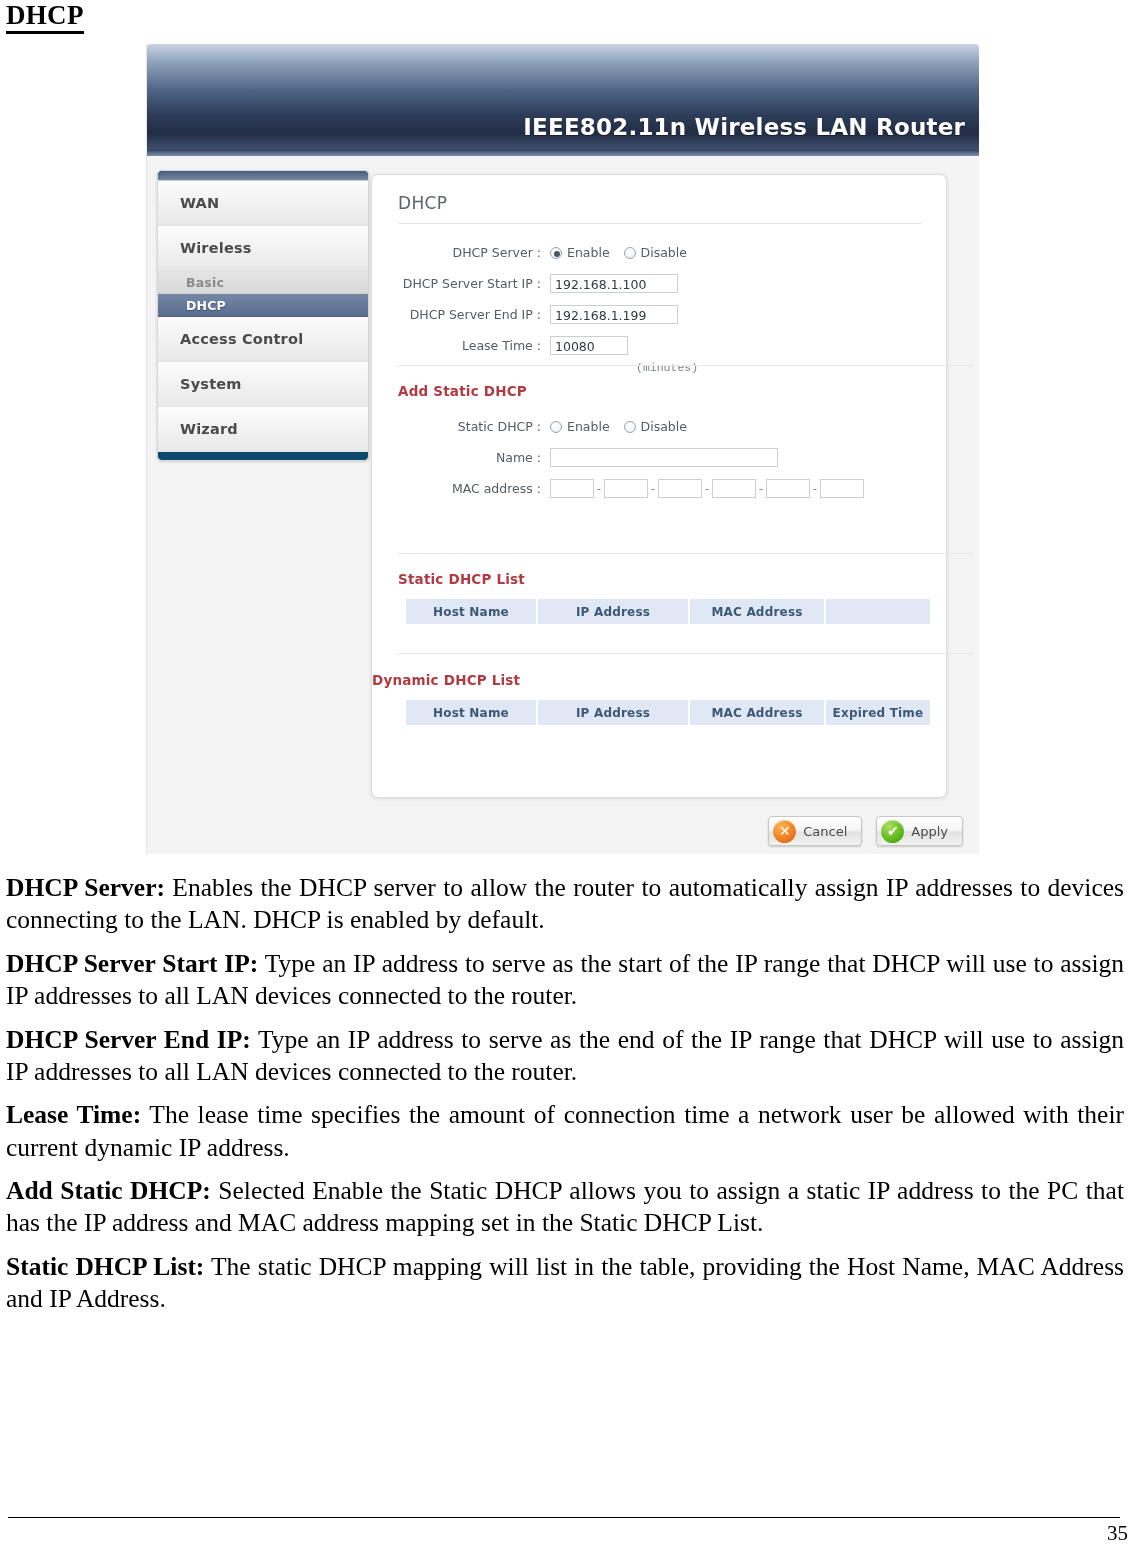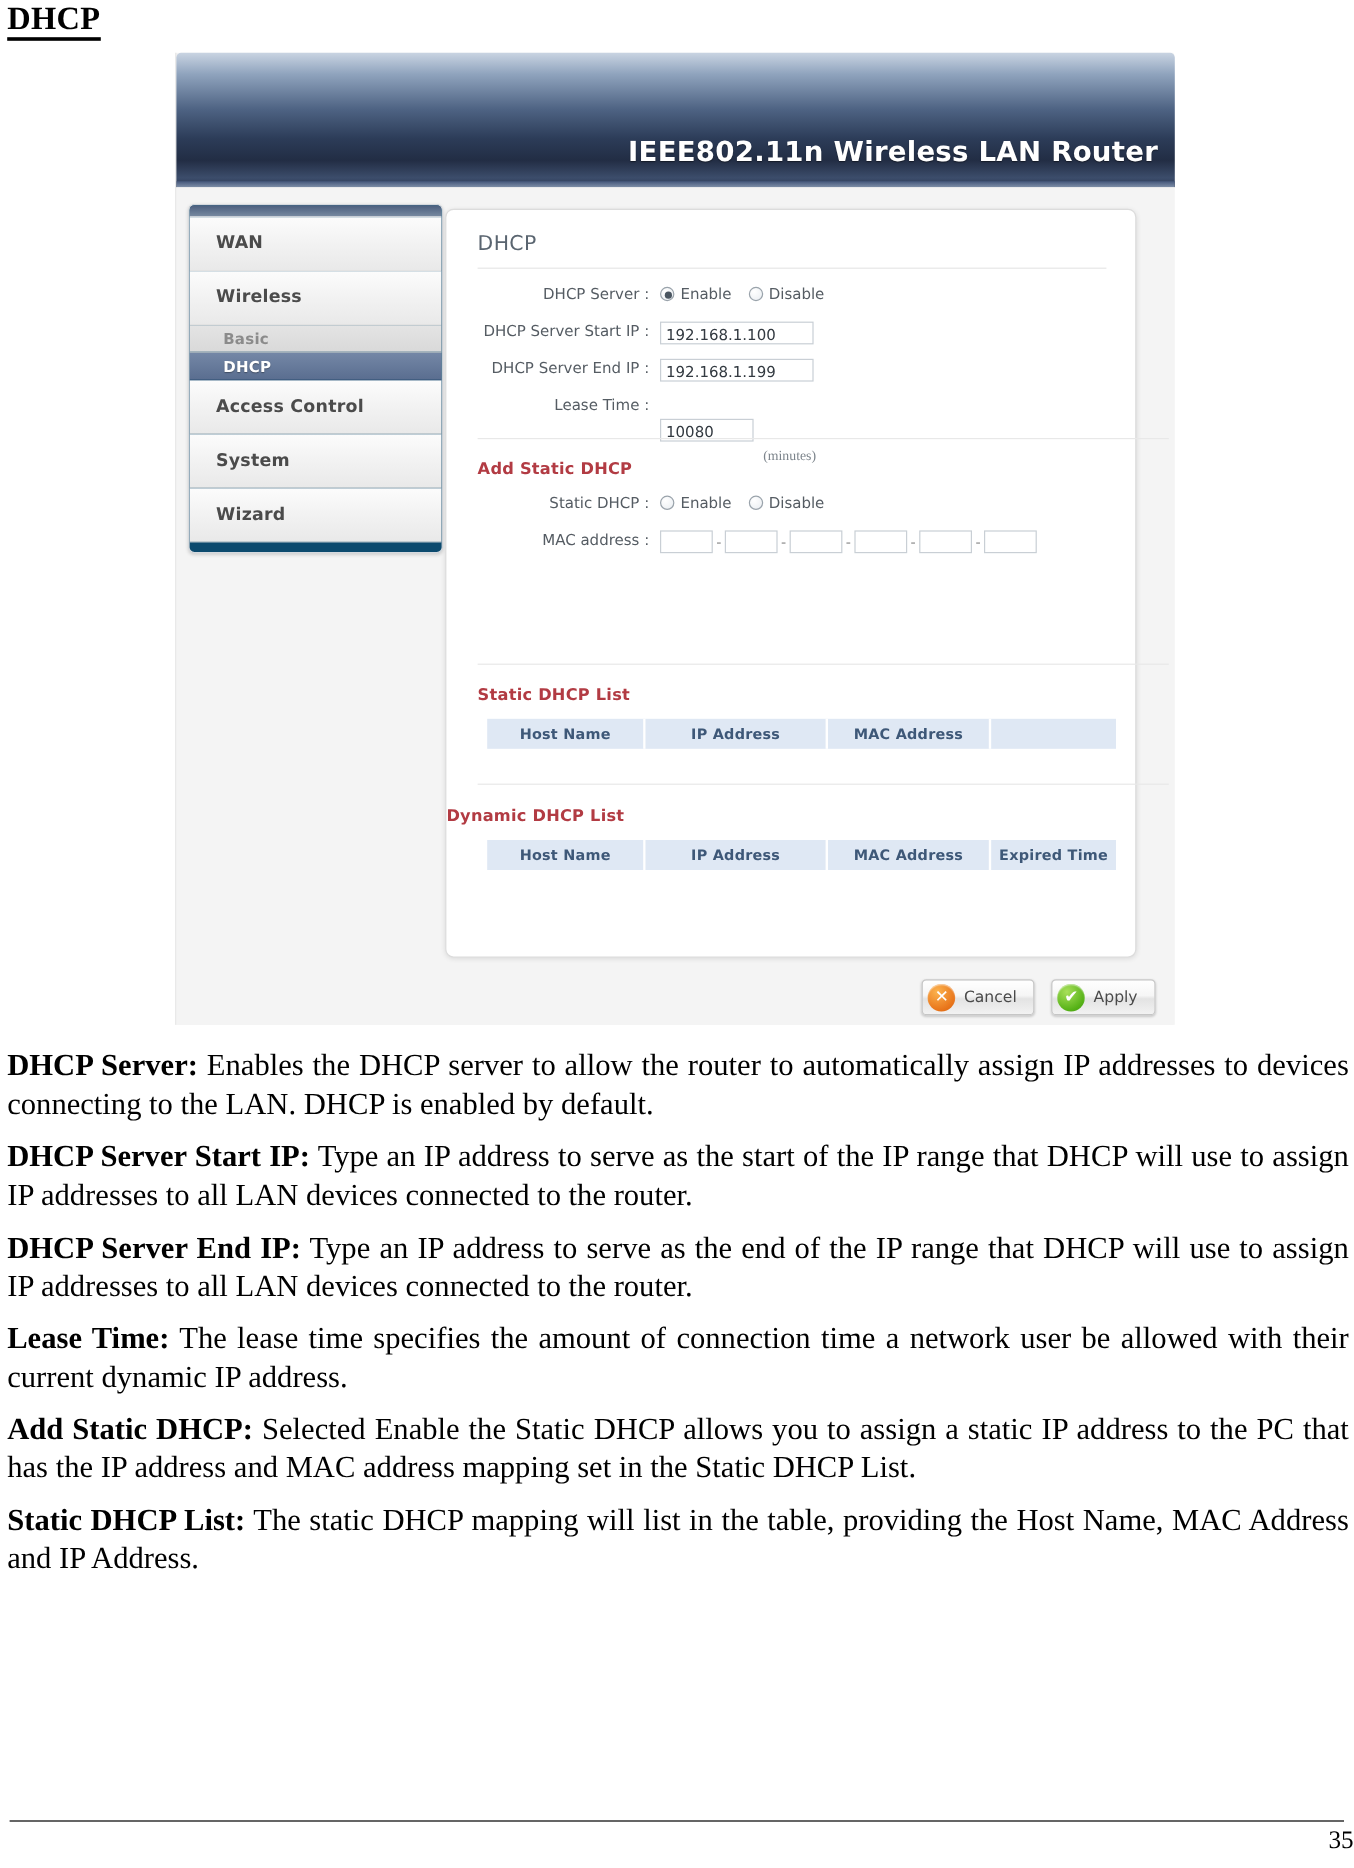--- a/index.html
+++ b/index.html
@@ -154,21 +154,21 @@
   .divider {
     height: 1px;
     background: #e8e8e8;
     margin: 0 26px;
   }
 
   
   .form-block { position: absolute; left: 0; width: 576px; }
   .row {
     display: flex;
-    align-items: flex-start;
+    align-items: center;
     height: 31px;
     font-family: "DejaVu Sans", sans-serif;
   }
   .lbl {
     width: 178px;
     text-align: right;
     padding-right: 9px;
     font-size: 12.5px;
     color: #555c63;
     white-space: nowrap;
@@ -217,21 +217,21 @@
   .inp.ipaddr  { width: 128px; }
   .inp.mac     { width: 44px; }
   .dash {
     display:inline-block;
     width: 10px;
     text-align:center;
     font-size: 12px;
     color: #8a8a8a;
   }
   .unit {
-    font-family: Liberation Serif, serif;
+    font-family: Liberation Mono, monospace;
     font-size: 11.5px;
     color: #7c848b;
     margin-left: 8px;
     margin-top: 44px;
   }
 
   .sec-head {
     font-family: "DejaVu Sans", sans-serif;
     font-size: 13.5px;
     font-weight: bold;
@@ -406,20 +406,26 @@
                 <span class="dot"></span>
                 <span>Enable</span>
               </label>
               <label class="radio">
                 <span class="dot"></span>
                 <span>Disable</span>
               </label>
             </div>
           </div>
 
+          <div class="row">
+            <div class="lbl">Name :</div>
+            <div class="fld">
+              <span class="inp name"></span>
+            </div>
+          </div>
 
           <div class="row">
             <div class="lbl">MAC address :</div>
             <div class="fld">
               <span class="inp mac"></span>
               <span class="dash">-</span>
               <span class="inp mac"></span>
               <span class="dash">-</span>
               <span class="inp mac"></span>
               <span class="dash">-</span>

